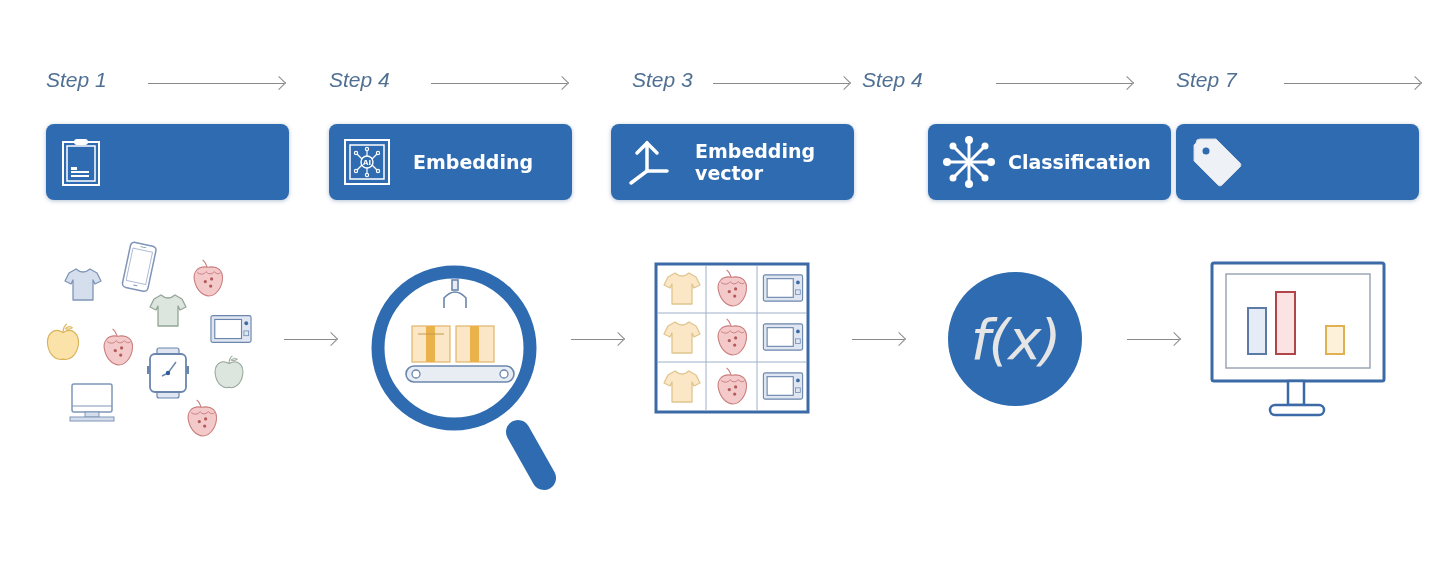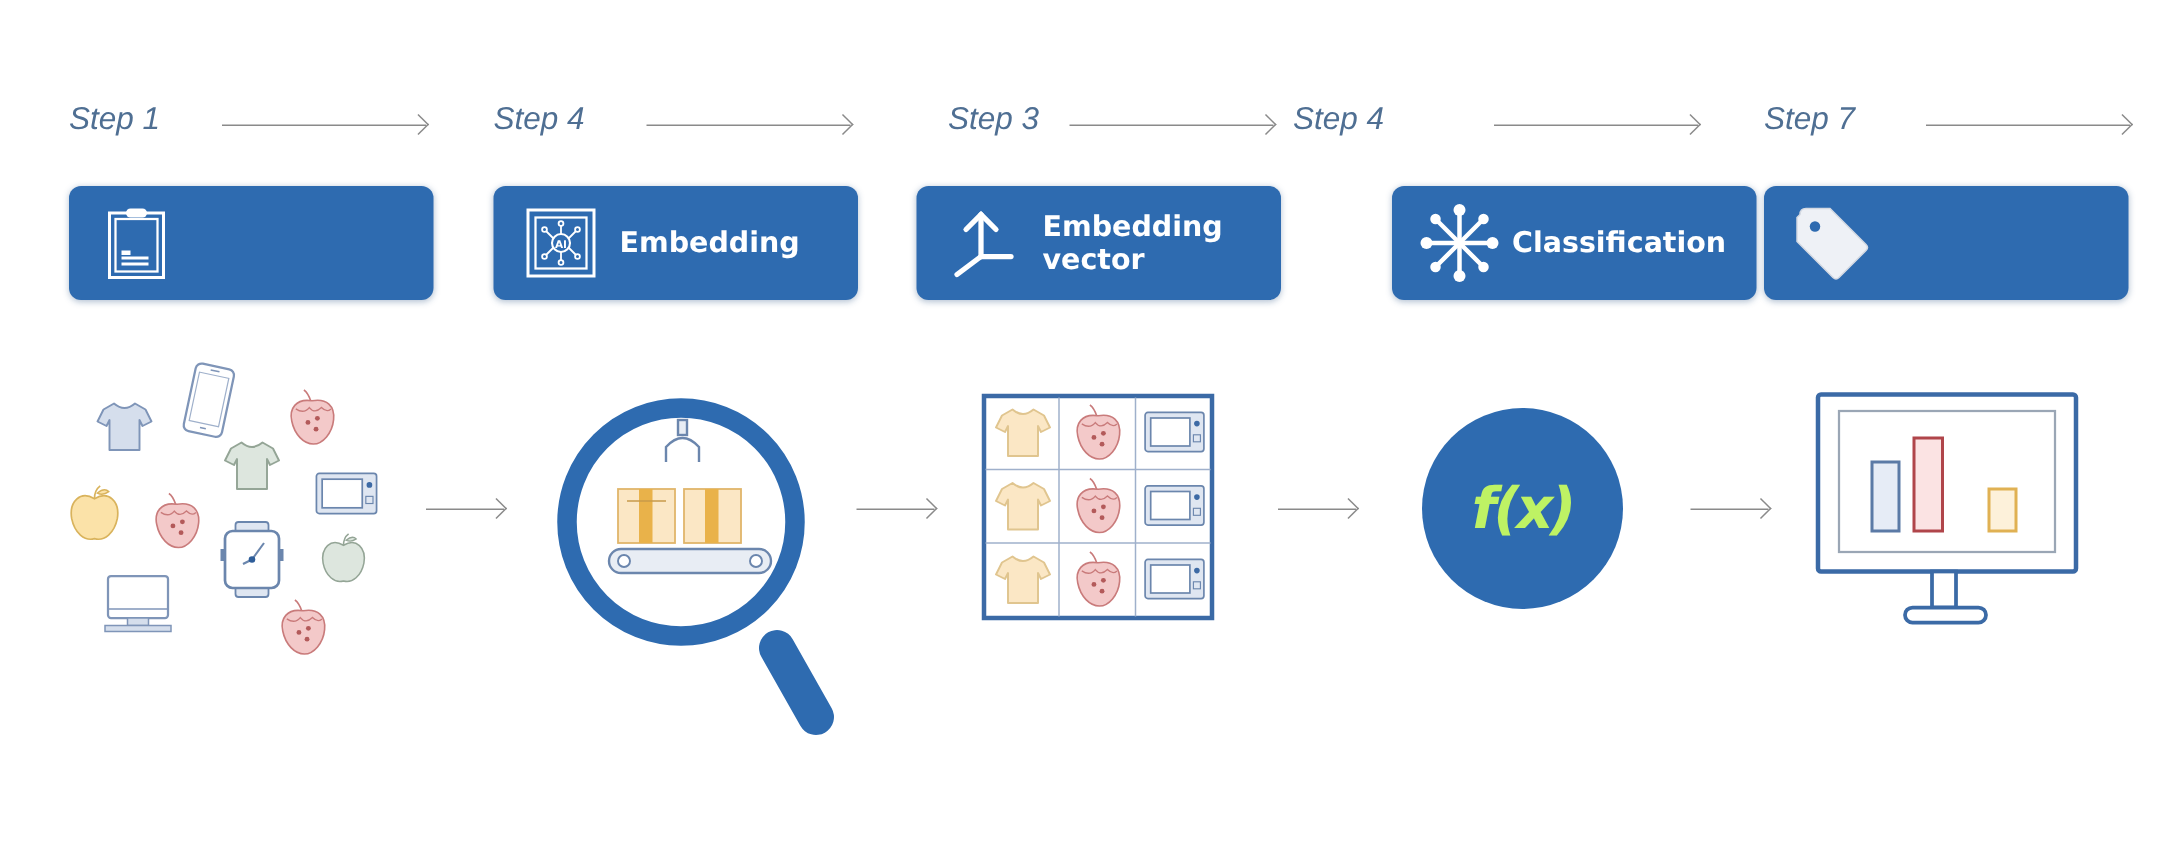--- a/index.html
+++ b/index.html
@@ -1,21 +1,21 @@
 <!DOCTYPE html>
 <html><head>
 <meta charset="utf-8">
 <style>
   html, body { margin:0; padding:0; background:#ffffff; }
   body { width:1451px; height:562px; position:relative; overflow:hidden; font-family:"DejaVu Sans", sans-serif; }
   .step-label { position:absolute; top:68px; font-family:"Liberation Sans", sans-serif; font-style:italic; font-size:21px; color:#4f6f93; }
   .top-arrow { position:absolute; top:83px; height:1px; background:#8a8a8a; }
   .top-arrow::after { content:""; position:absolute; right:0; top:-5px; width:9px; height:9px; border-top:1.4px solid #8a8a8a; border-right:1.4px solid #8a8a8a; transform:rotate(45deg); transform-origin:center; }
   .card { position:absolute; top:124px; width:243px; height:76px; background:#2e6bb0; border-radius:8px; box-shadow:0 1px 4px rgba(40,80,130,0.35); display:flex; align-items:center; color:#fff; }
-  .card .ic { width:62px; height:76px; display:flex; align-items:center; justify-content:center; margin-left:14px; }
+  .card .ic { width:62px; height:76px; display:flex; align-items:center; margin-left:14px; }
   .card .lbl { font-family:"DejaVu Sans", sans-serif; font-weight:bold; font-size:19px; line-height:22px; margin-left:8px; }
   .mid-arrow { position:absolute; top:339px; height:1px; background:#8a8a8a; }
   .mid-arrow::after { content:""; position:absolute; right:0; top:-5px; width:9px; height:9px; border-top:1.4px solid #8a8a8a; border-right:1.4px solid #8a8a8a; transform:rotate(45deg); }
   .illus { position:absolute; }
 </style>
 </head>
 <body>
 
 <svg width="0" height="0" style="position:absolute">
   <defs>
@@ -303,21 +303,21 @@
             <use href="#sym-micro"></use>
           </svg>
         </g>
     </g>
   </svg>
 </div>
 
 <div class="mid-arrow" style="left:852px;width:52px"></div>
 
 <div class="illus" style="left:948px;top:272px;width:134px;height:134px;border-radius:50%;background:#2e6bb0;display:flex;align-items:center;justify-content:center;">
-  <span style="color:#bef264;font-family:'DejaVu Sans',sans-serif;font-weight:bold;font-style:italic;font-size:38px;letter-spacing:-2px;">f(x)</span>
+  <span style="color:#e5e5e5;font-family:'DejaVu Sans',sans-serif;font-weight:normal;font-style:italic;font-size:56px;letter-spacing:-2px;">f(x)</span>
 </div>
 
 <div class="mid-arrow" style="left:1127px;width:52px"></div>
 
 <div class="illus" style="left:1208px;top:260px;width:180px;height:160px">
   <svg width="180" height="160" viewBox="0 0 180 160">
     <rect x="4" y="3" width="172" height="118" rx="2" fill="#fff" stroke="#3b6aa6" stroke-width="3"></rect>
     <rect x="18" y="14" width="144" height="94" fill="#fff" stroke="#9aa6b5" stroke-width="1.5"></rect>
     <rect x="40" y="48" width="18" height="46" fill="#e6ecf6" stroke="#5b7aa6" stroke-width="2"></rect>
     <rect x="68" y="32" width="19" height="62" fill="#fbe3e3" stroke="#b0454a" stroke-width="2"></rect>

